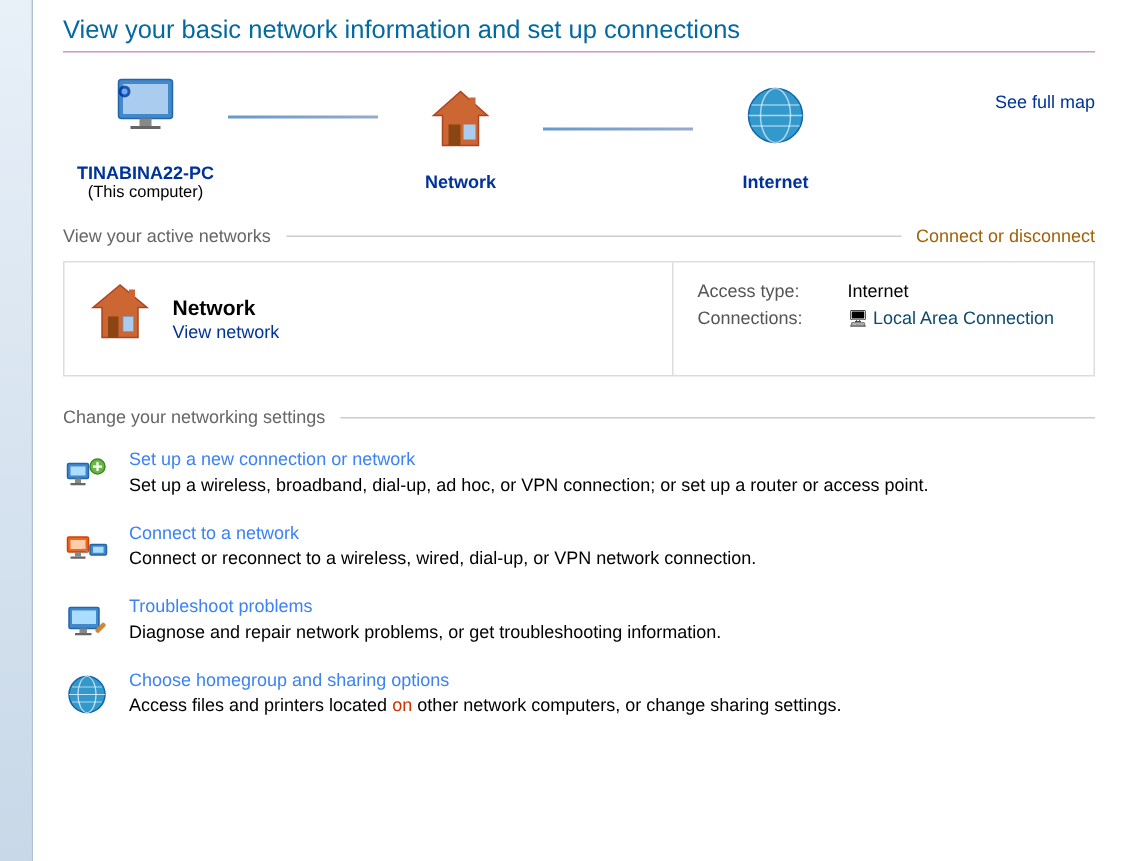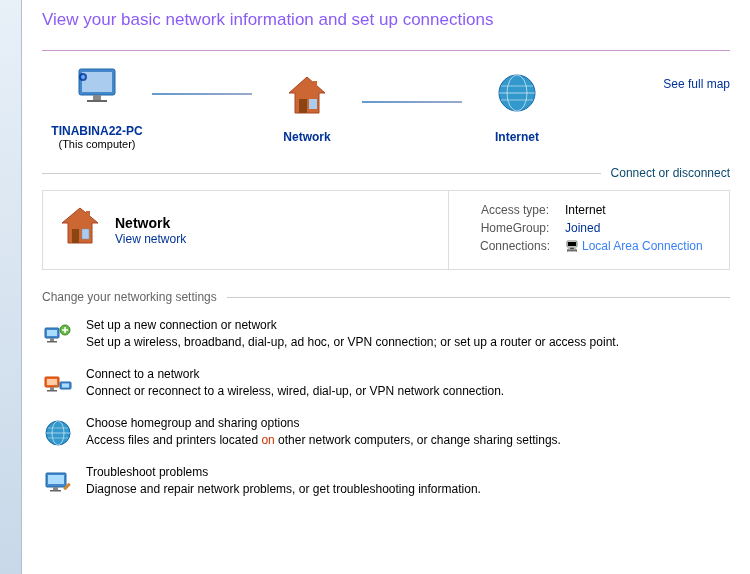--- a/index.html
+++ b/index.html
@@ -24,24 +24,24 @@
       flex-shrink: 0;
     }
     .main-content {
       flex: 1;
       padding: 10px 20px 20px 20px;
       background: #fff;
     }
     .page-title {
       font-size: 17px;
       font-weight: 300;
-      color: #8b5cf6;
+      color: #0369a1;
       margin-bottom: 16px;
       border-bottom: 1px solid #cc99cc;
-      padding-bottom: 20px;
+      padding-bottom: 4px;
     }
     
     .network-map {
       display: flex;
       align-items: center;
       justify-content: flex-start;
       margin-bottom: 16px;
       position: relative;
     }
     .network-map-items {
@@ -90,21 +90,21 @@
       color: #666;
       margin-right: 10px;
       white-space: nowrap;
     }
     .section-line {
       flex: 1;
       height: 1px;
       background: #ccc;
     }
     .connect-disconnect {
-      color: #0c4a6e;
+      color: #a16207;
       text-decoration: none;
       font-size: 12px;
       cursor: pointer;
       margin-left: 10px;
       white-space: nowrap;
     }
     .active-networks-box {
       border: 1px solid #ddd;
       display: flex;
       align-items: stretch;
@@ -130,37 +130,36 @@
     }
     .network-type {
       color: #003399;
       font-size: 12px;
       cursor: pointer;
       text-decoration: none;
     }
     .network-details {
       padding: 12px 16px;
       min-width: 280px;
-      text-align: center;
     }
     .detail-row {
       display: flex;
       margin-bottom: 4px;
       font-size: 12px;
     }
     .detail-label {
       color: #555;
       width: 100px;
       flex-shrink: 0;
     }
     .detail-value {
       color: #000;
     }
     .detail-value.link {
-      color: #3b82f6;
+      color: #0c4a6e;
       cursor: pointer;
       text-decoration: none;
     }
     .detail-value.joined {
       color: #003399;
       cursor: pointer;
     }
     
     .change-settings-header {
       display: flex;
@@ -182,21 +181,21 @@
       width: 32px;
       height: 32px;
       flex-shrink: 0;
       display: flex;
       align-items: center;
       justify-content: center;
       margin-top: 1px;
     }
     .settings-item-content {}
     .settings-item-title {
-      color: #000000;
+      color: #3b82f6;
       font-size: 12px;
       cursor: pointer;
       text-decoration: none;
       display: block;
       margin-bottom: 2px;
     }
     .settings-item-desc {
       font-size: 12px;
       color: #000;
       line-height: 1.4;
@@ -265,20 +264,21 @@
           </div>
           <div class="network-node-label">Internet</div>
         </div>
 
       </div>
 
       <a class="see-full-map">See full map</a>
     </div>
 
     <div class="section-header">
+      <span class="section-header-text">View your active networks</span>
       <div class="section-line"></div>
       <a class="connect-disconnect">Connect or disconnect</a>
     </div>
 
     <div class="active-networks-box">
       <div class="network-identity">
         <div class="house-icon">
           <svg width="42" height="42" viewBox="0 0 42 42">
             <polygon points="21,3 3,18 9,18 9,38 33,38 33,18 39,18" fill="#cc6633" stroke="#aa4422" stroke-width="1"></polygon>
             <rect x="13" y="24" width="7" height="14" fill="#8b4513"></rect>
@@ -288,24 +288,20 @@
         </div>
         <div>
           <div class="network-name">Network</div>
           <a class="network-type">View network</a>
         </div>
       </div>
       <div class="network-details">
         <div class="detail-row">
           <span class="detail-label">Access type:</span>
           <span class="detail-value">Internet</span>
-        </div>
-        <div class="detail-row">
-          <span class="detail-label">HomeGroup:</span>
-          <span class="detail-value joined">Joined</span>
         </div>
         <div class="detail-row">
           <span class="detail-label">Connections:</span>
           <span style="display:flex;align-items:center;gap:3px;">
             <span style="font-size:11px;">🖥</span>
             <a class="detail-value link">Local Area Connection</a>
           </span>
         </div>
       </div>
     </div>
@@ -349,45 +345,45 @@
         </div>
         <div class="settings-item-content">
           <a class="settings-item-title">Connect to a network</a>
           <span class="settings-item-desc">Connect or reconnect to a wireless, wired, dial-up, or VPN network connection.</span>
         </div>
       </div>
 
       <div class="settings-item">
         <div class="settings-item-icon">
           <svg width="30" height="30" viewBox="0 0 30 30">
+            <rect x="3" y="6" width="20" height="14" rx="1" fill="#4488cc" stroke="#2266aa" stroke-width="1"></rect>
+            <rect x="5" y="8" width="16" height="9" fill="#aaddff"></rect>
+            <rect x="10" y="20" width="5" height="3" fill="#888"></rect>
+            <rect x="7" y="23" width="11" height="1.5" fill="#666"></rect>
+
+            <rect x="20" y="18" width="8" height="3" rx="1" fill="#cc8833" transform="rotate(-45 24 19.5)"></rect>
+          </svg>
+        </div>
+        <div class="settings-item-content">
+          <a class="settings-item-title">Troubleshoot problems</a>
+          <span class="settings-item-desc">Diagnose and repair network problems, or get troubleshooting information.</span>
+        </div>
+      </div>
+
+      <div class="settings-item">
+        <div class="settings-item-icon">
+          <svg width="30" height="30" viewBox="0 0 30 30">
             <circle cx="15" cy="15" r="12" fill="#3399cc" stroke="#1166aa" stroke-width="1"></circle>
             <ellipse cx="15" cy="15" rx="6" ry="12" fill="none" stroke="#fff" stroke-width="0.8" opacity="0.7"></ellipse>
             <line x1="3" y1="15" x2="27" y2="15" stroke="#fff" stroke-width="0.8" opacity="0.7"></line>
             <line x1="5" y1="10" x2="25" y2="10" stroke="#fff" stroke-width="0.8" opacity="0.5"></line>
             <line x1="5" y1="20" x2="25" y2="20" stroke="#fff" stroke-width="0.8" opacity="0.5"></line>
           </svg>
         </div>
         <div class="settings-item-content">
           <a class="settings-item-title">Choose homegroup and sharing options</a>
           <span class="settings-item-desc">Access files and printers located <span class="highlight-on">on</span> other network computers, or change sharing settings.</span>
         </div>
       </div>
 
-      <div class="settings-item">
-        <div class="settings-item-icon">
-          <svg width="30" height="30" viewBox="0 0 30 30">
-            <rect x="3" y="6" width="20" height="14" rx="1" fill="#4488cc" stroke="#2266aa" stroke-width="1"></rect>
-            <rect x="5" y="8" width="16" height="9" fill="#aaddff"></rect>
-            <rect x="10" y="20" width="5" height="3" fill="#888"></rect>
-            <rect x="7" y="23" width="11" height="1.5" fill="#666"></rect>
-
-            <rect x="20" y="18" width="8" height="3" rx="1" fill="#cc8833" transform="rotate(-45 24 19.5)"></rect>
-          </svg>
-        </div>
-        <div class="settings-item-content">
-          <a class="settings-item-title">Troubleshoot problems</a>
-          <span class="settings-item-desc">Diagnose and repair network problems, or get troubleshooting information.</span>
-        </div>
-      </div>
-
     </div>
   </div>
 </div>
 
 </body></html>

